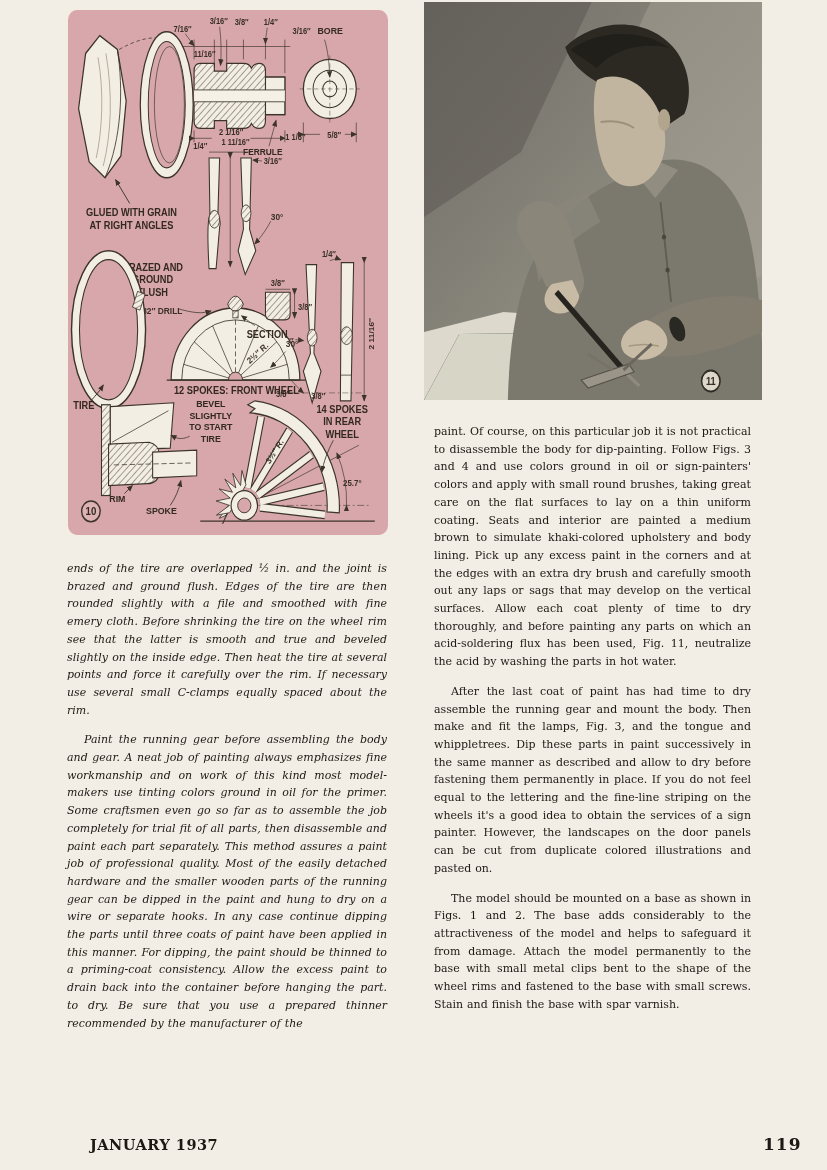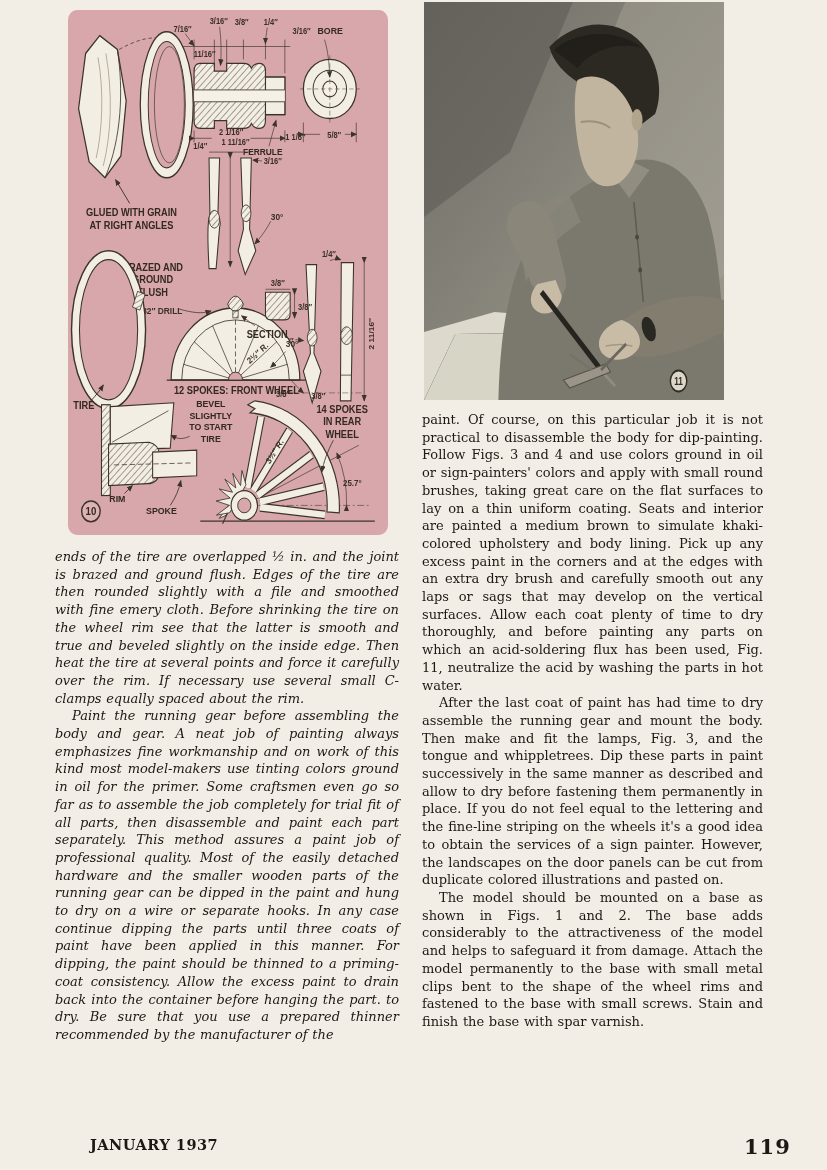--- a/index.html
+++ b/index.html
@@ -3,34 +3,34 @@
 <meta charset="utf-8">
 <style>
   html,body{margin:0;padding:0;background:#e9e5dc;}
   .page{
     position:relative;width:827px;height:1170px;margin:0 auto;
     background:#f2eee6;overflow:hidden;
     font-family:"DejaVu Serif","Liberation Serif",serif;color:#1c1914;
   }
   .diagram-box{position:absolute;left:68px;top:10px;width:320px;height:525px;}
   .diagram-box svg{display:block;width:100%;height:100%;}
-  .photo-box{position:absolute;left:424px;top:2px;width:300px;height:398px;}
+  .photo-box{position:absolute;left:424px;top:2px;width:338px;height:398px;}
   .photo-box svg{display:block;width:100%;height:100%;}
   .col{position:absolute;text-align:justify;}
-  .col p{margin:0;font-size:13px;line-height:17.7px;text-align:justify;
+  .col p{margin:12px;font-size:11px;line-height:17.7px;text-align:justify;
          word-spacing:0.04em;hyphens:auto;}
   .col p.indent{text-indent:17px;}
   .col-left{left:55px;top:548px;width:344px;font-style:italic;}
   .col-right{left:422px;top:411px;width:341px;}
   .footer-issue{
     position:absolute;left:90px;top:1136px;font-weight:bold;font-size:14.5px;
     letter-spacing:0.5px;
   }
   .footer-page{
-    position:absolute;left:744px;top:1134px;font-weight:bold;font-size:21px;
+    position:absolute;left:763px;top:1134px;font-weight:bold;font-size:17px;
     letter-spacing:1px;
   }
   
   .dlab{font-family:"Liberation Sans",sans-serif;font-weight:bold;fill:#33291f;}
   .dim{font-family:"Liberation Sans",sans-serif;font-weight:bold;fill:#3a3026;}
 </style>
 </head>
 <body>
 
 <div class="page">

